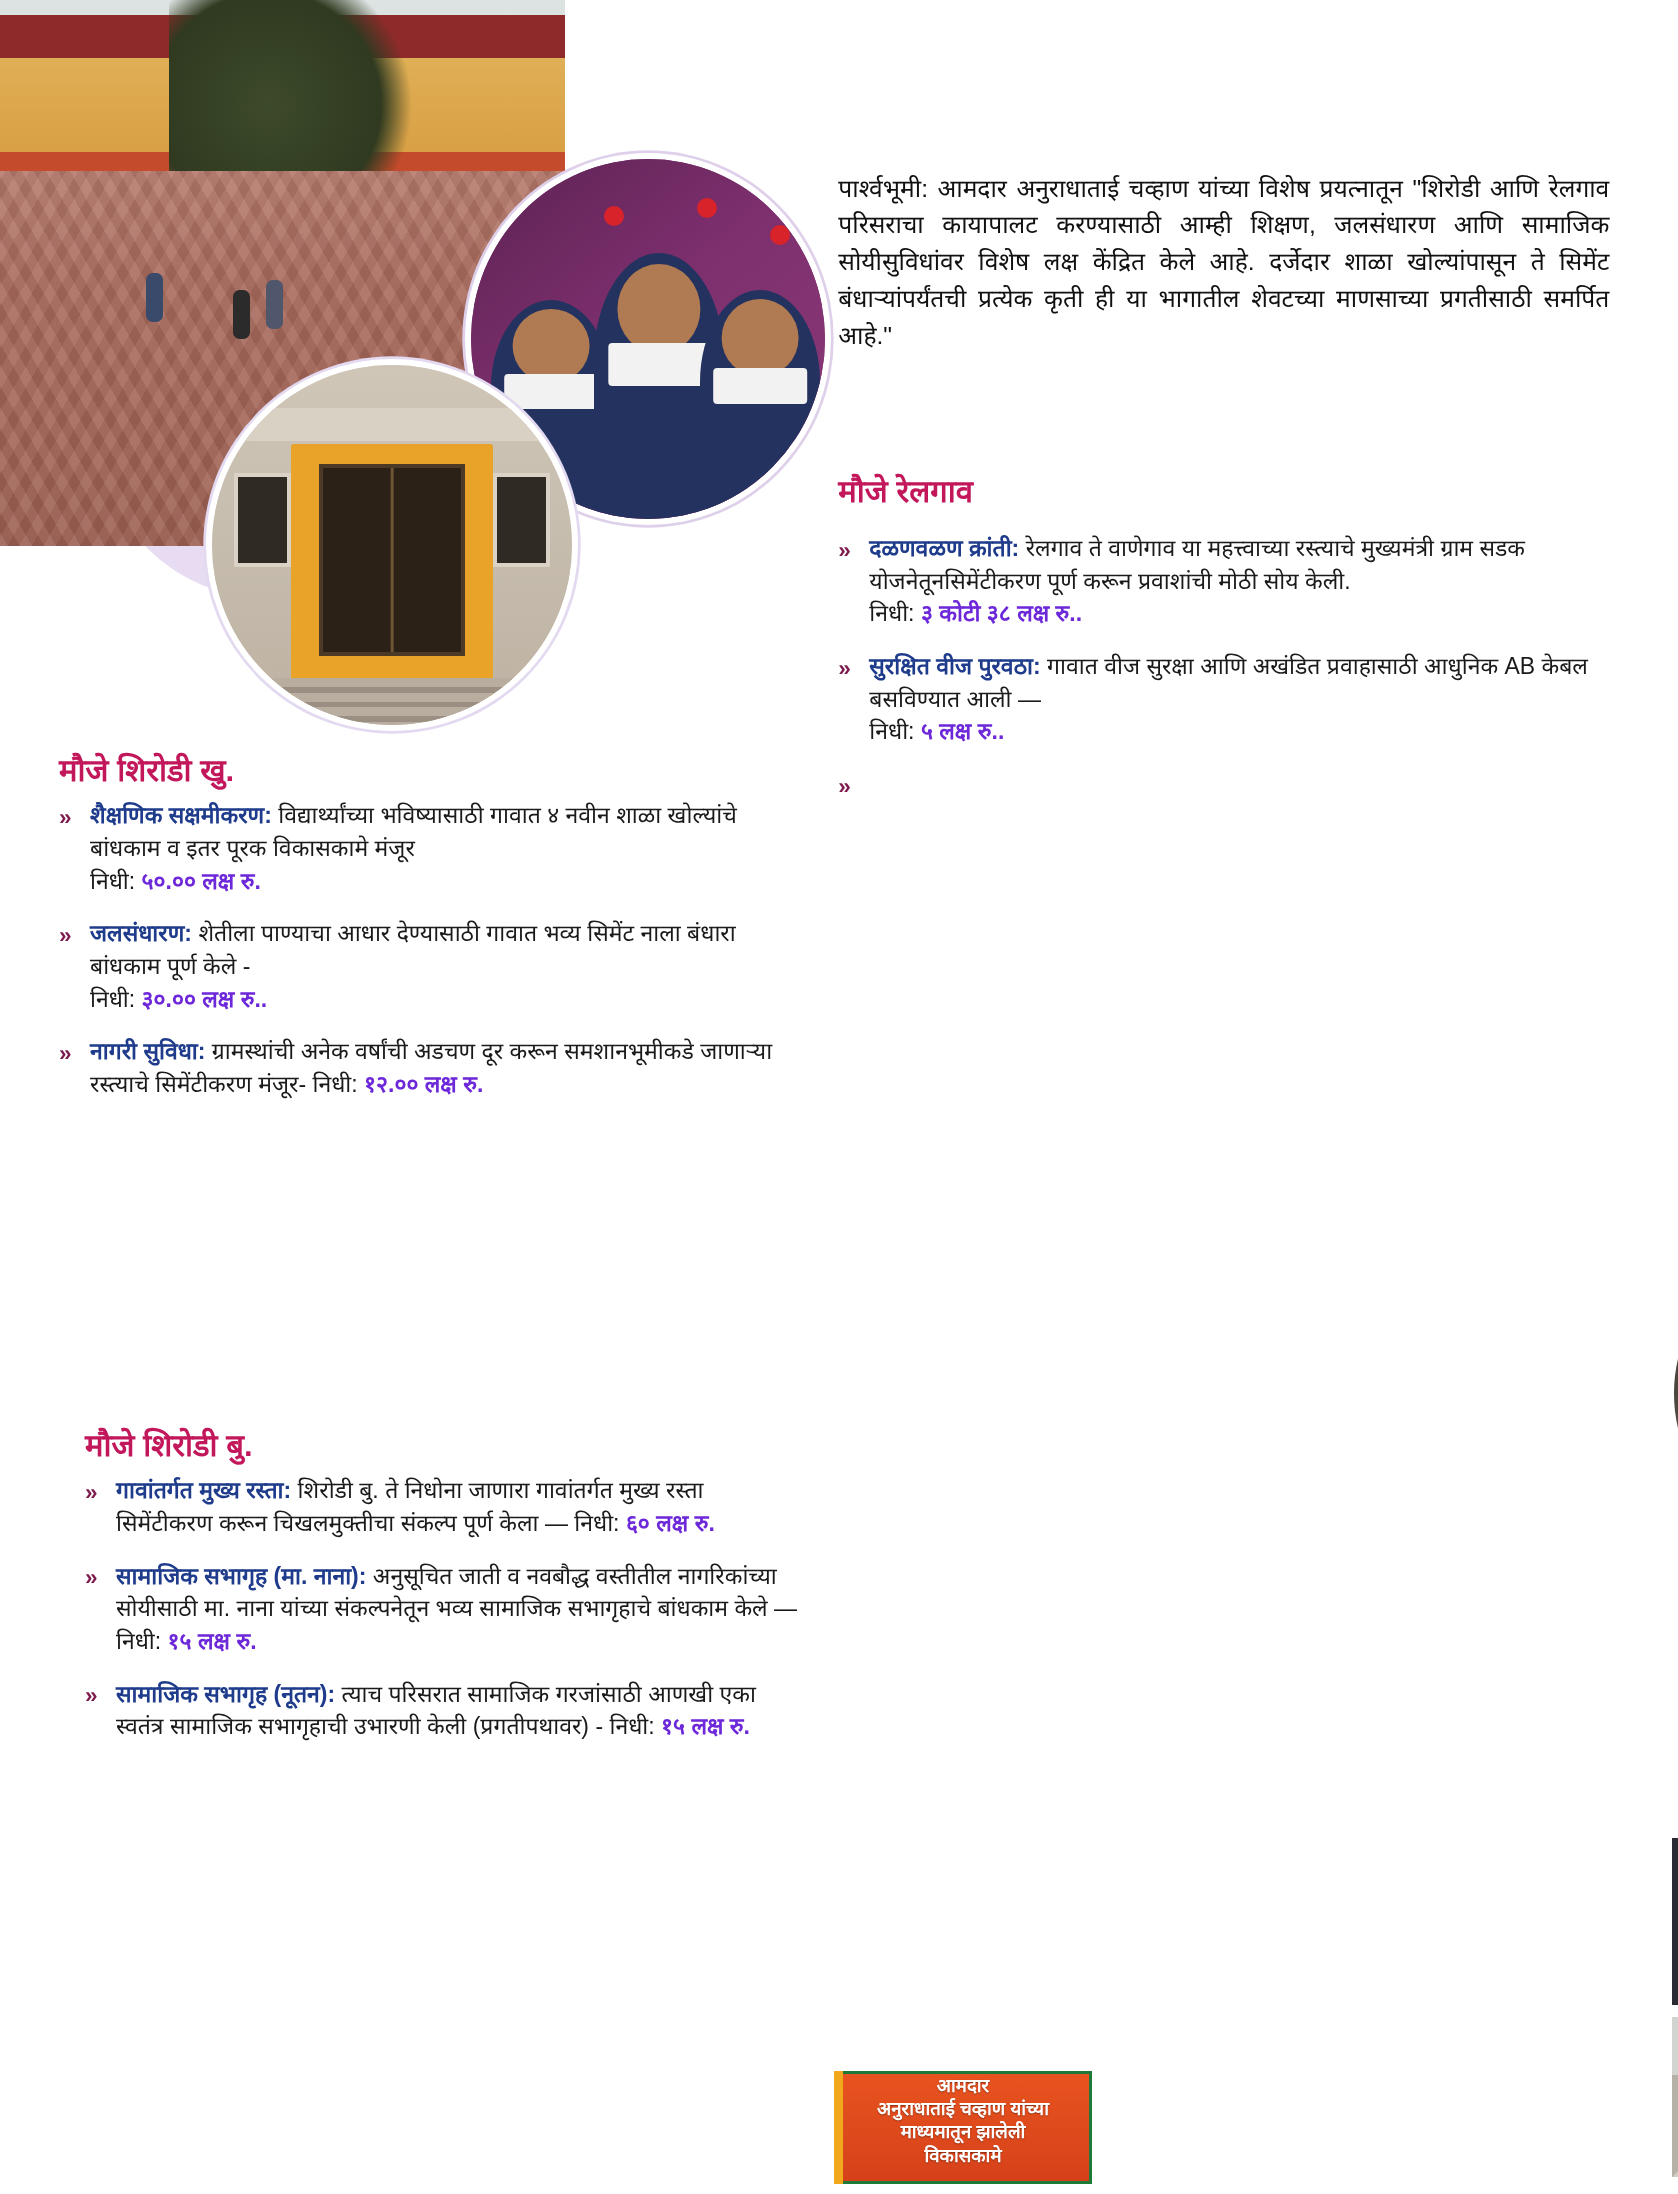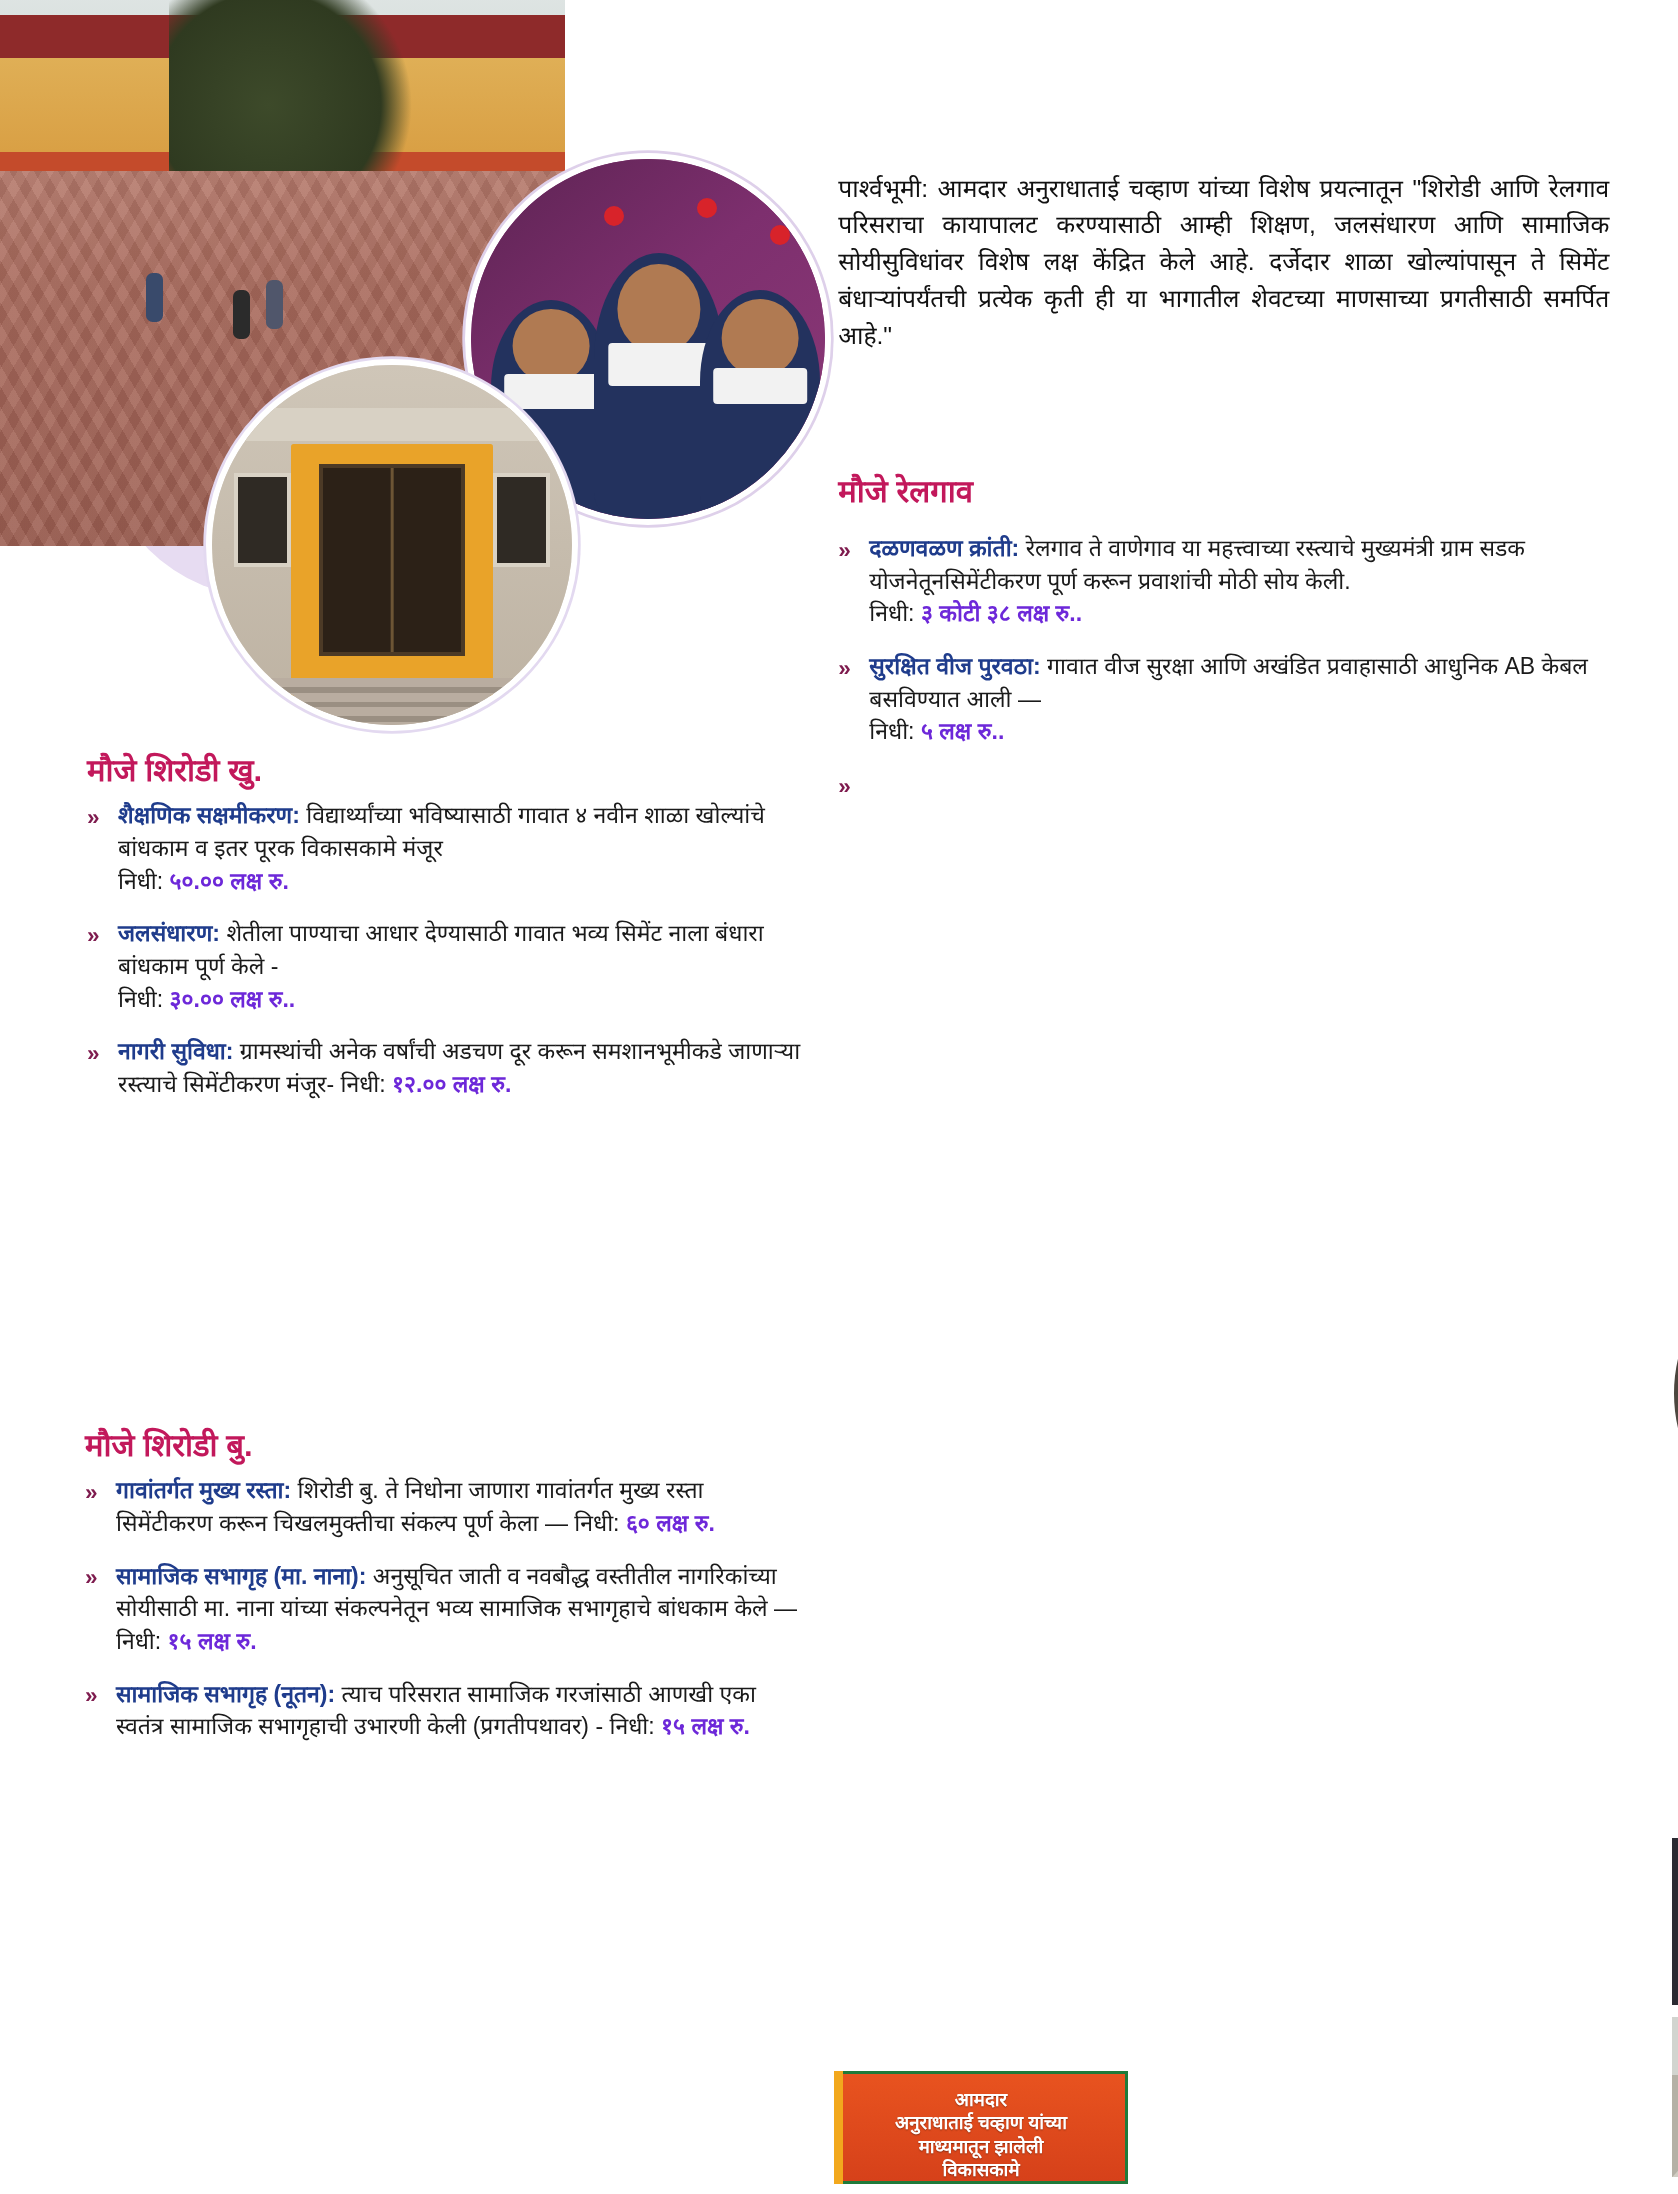--- a/index.html
+++ b/index.html
@@ -147,21 +147,21 @@
   }
 
   
   .section-heading {
     font-family: "Liberation Sans", sans-serif;
     font-weight: bold;
     color: #c2185b;
     font-size: 31px;
     margin: 0 0 9.3px 0;
   }
-  .sec-shirodi-khu { position: absolute; left: 59px; top: 748px; width: 738px; margin-left: 28px; }
+  .sec-shirodi-khu { position: absolute; left: 59px; top: 748px; width: 738px; }
   .sec-shirodi-bu  { position: absolute; left: 85px; top: 1423px; width: 718px; }
 
   ul.bullets { list-style: none; margin: 0; padding: 0; }
   ul.bullets > li {
     position: relative;
     padding-left: 31px;
     margin-bottom: 20px;
     font-size: 23px;
     line-height: 1.42;
     color: #1a1a1a;
@@ -225,24 +225,24 @@
   .road-strip {
     position: absolute; left: 0; bottom: 0; width: 100%; height: 58%;
     background: linear-gradient(#c2beb4, #d2cec4);
     clip-path: polygon(34% 0, 62% 0, 100% 100%, 0 100%);
   }
 
   
   #caption-badge {
     position: absolute;
     left: 834px; top: 2071px;
-    width: 294px; height: 113px;
+    width: 258px; height: 113px;
     background: linear-gradient(#e8531f, #d6411a);
     border: 3.3px solid #1f7a3a;
-    display: flex; align-items: flex-end; justify-content: center;
+    display: flex; align-items: flex-start; justify-content: center;
     text-align: center;
   }
   #caption-badge .cap-text {
     color: #ffffff; font-weight: bold; font-size: 18.6px; line-height: 1.25;
     text-shadow: 0 1.3px 1.3px rgba(0,0,0,.35);
   }
   #caption-badge::before {
     content: ""; position: absolute; left: -3.3px; top: -3.3px; bottom: -3.3px; width: 9.3px;
     background: #f2a81d;
   }

